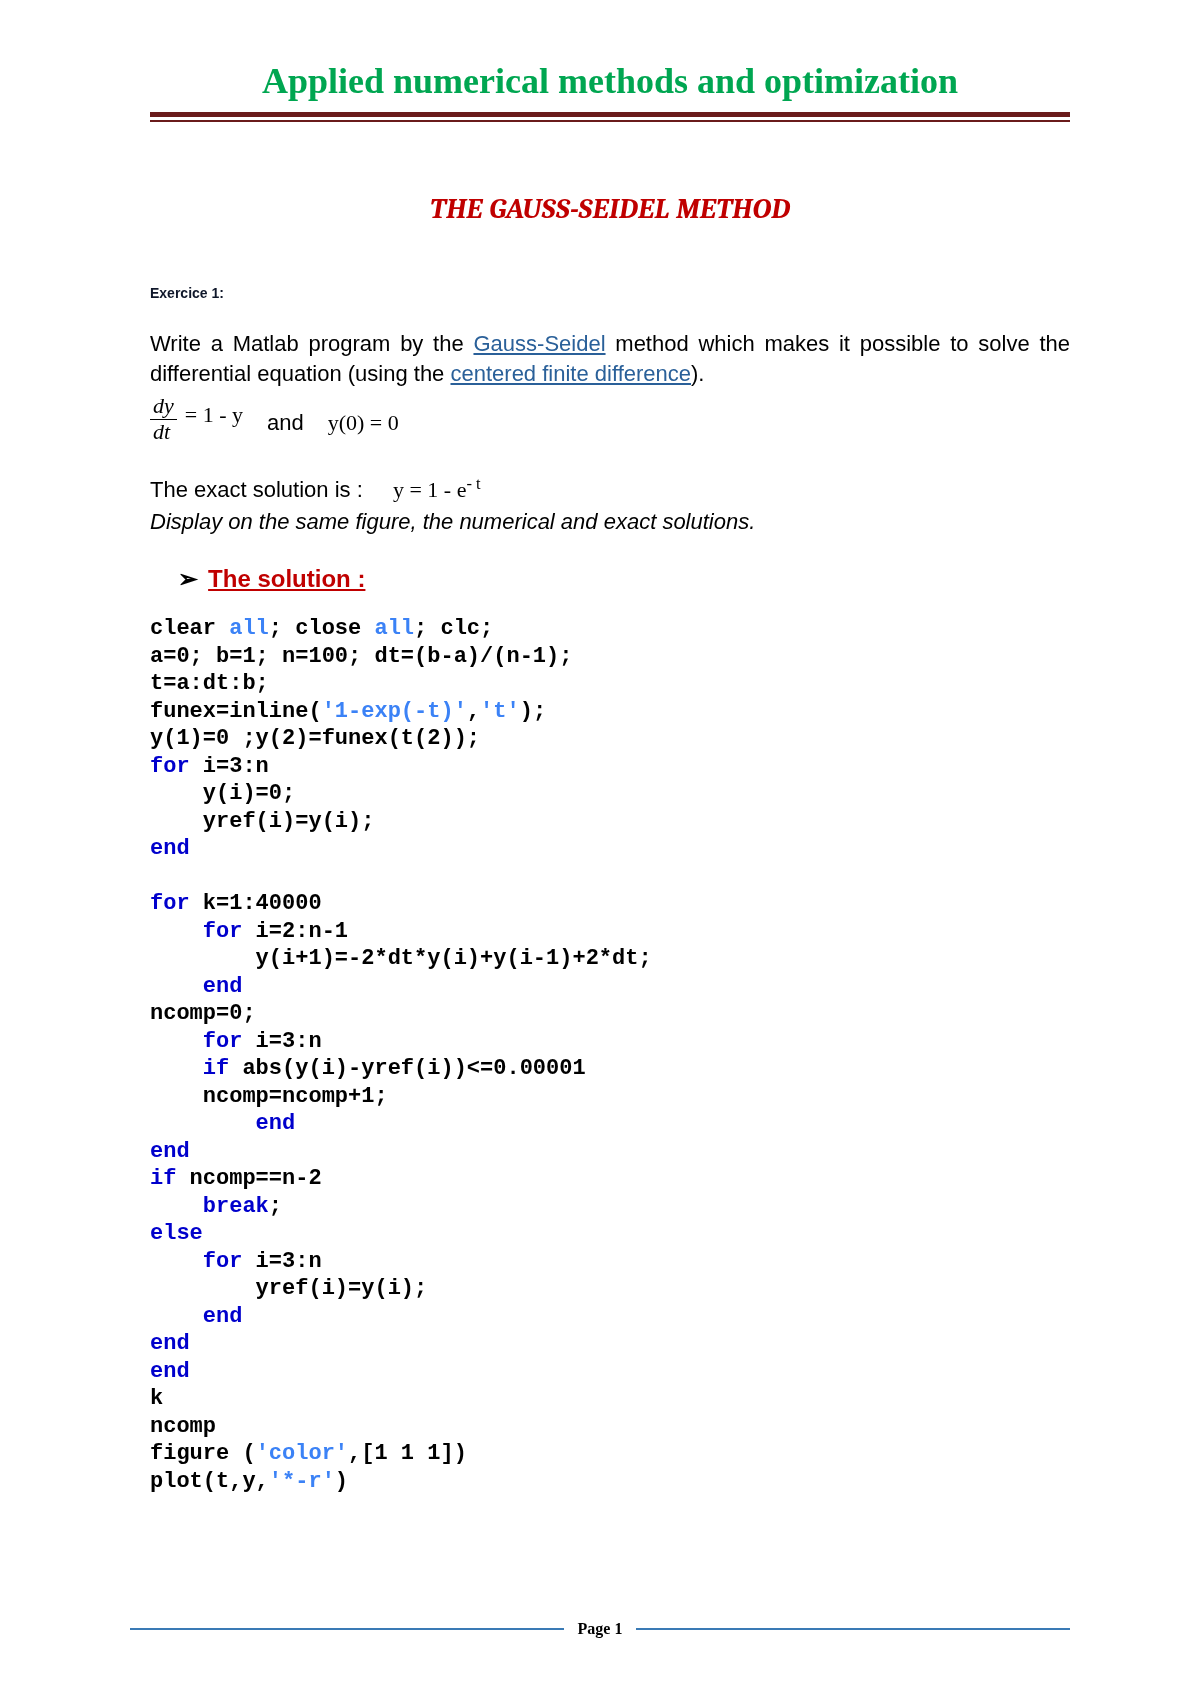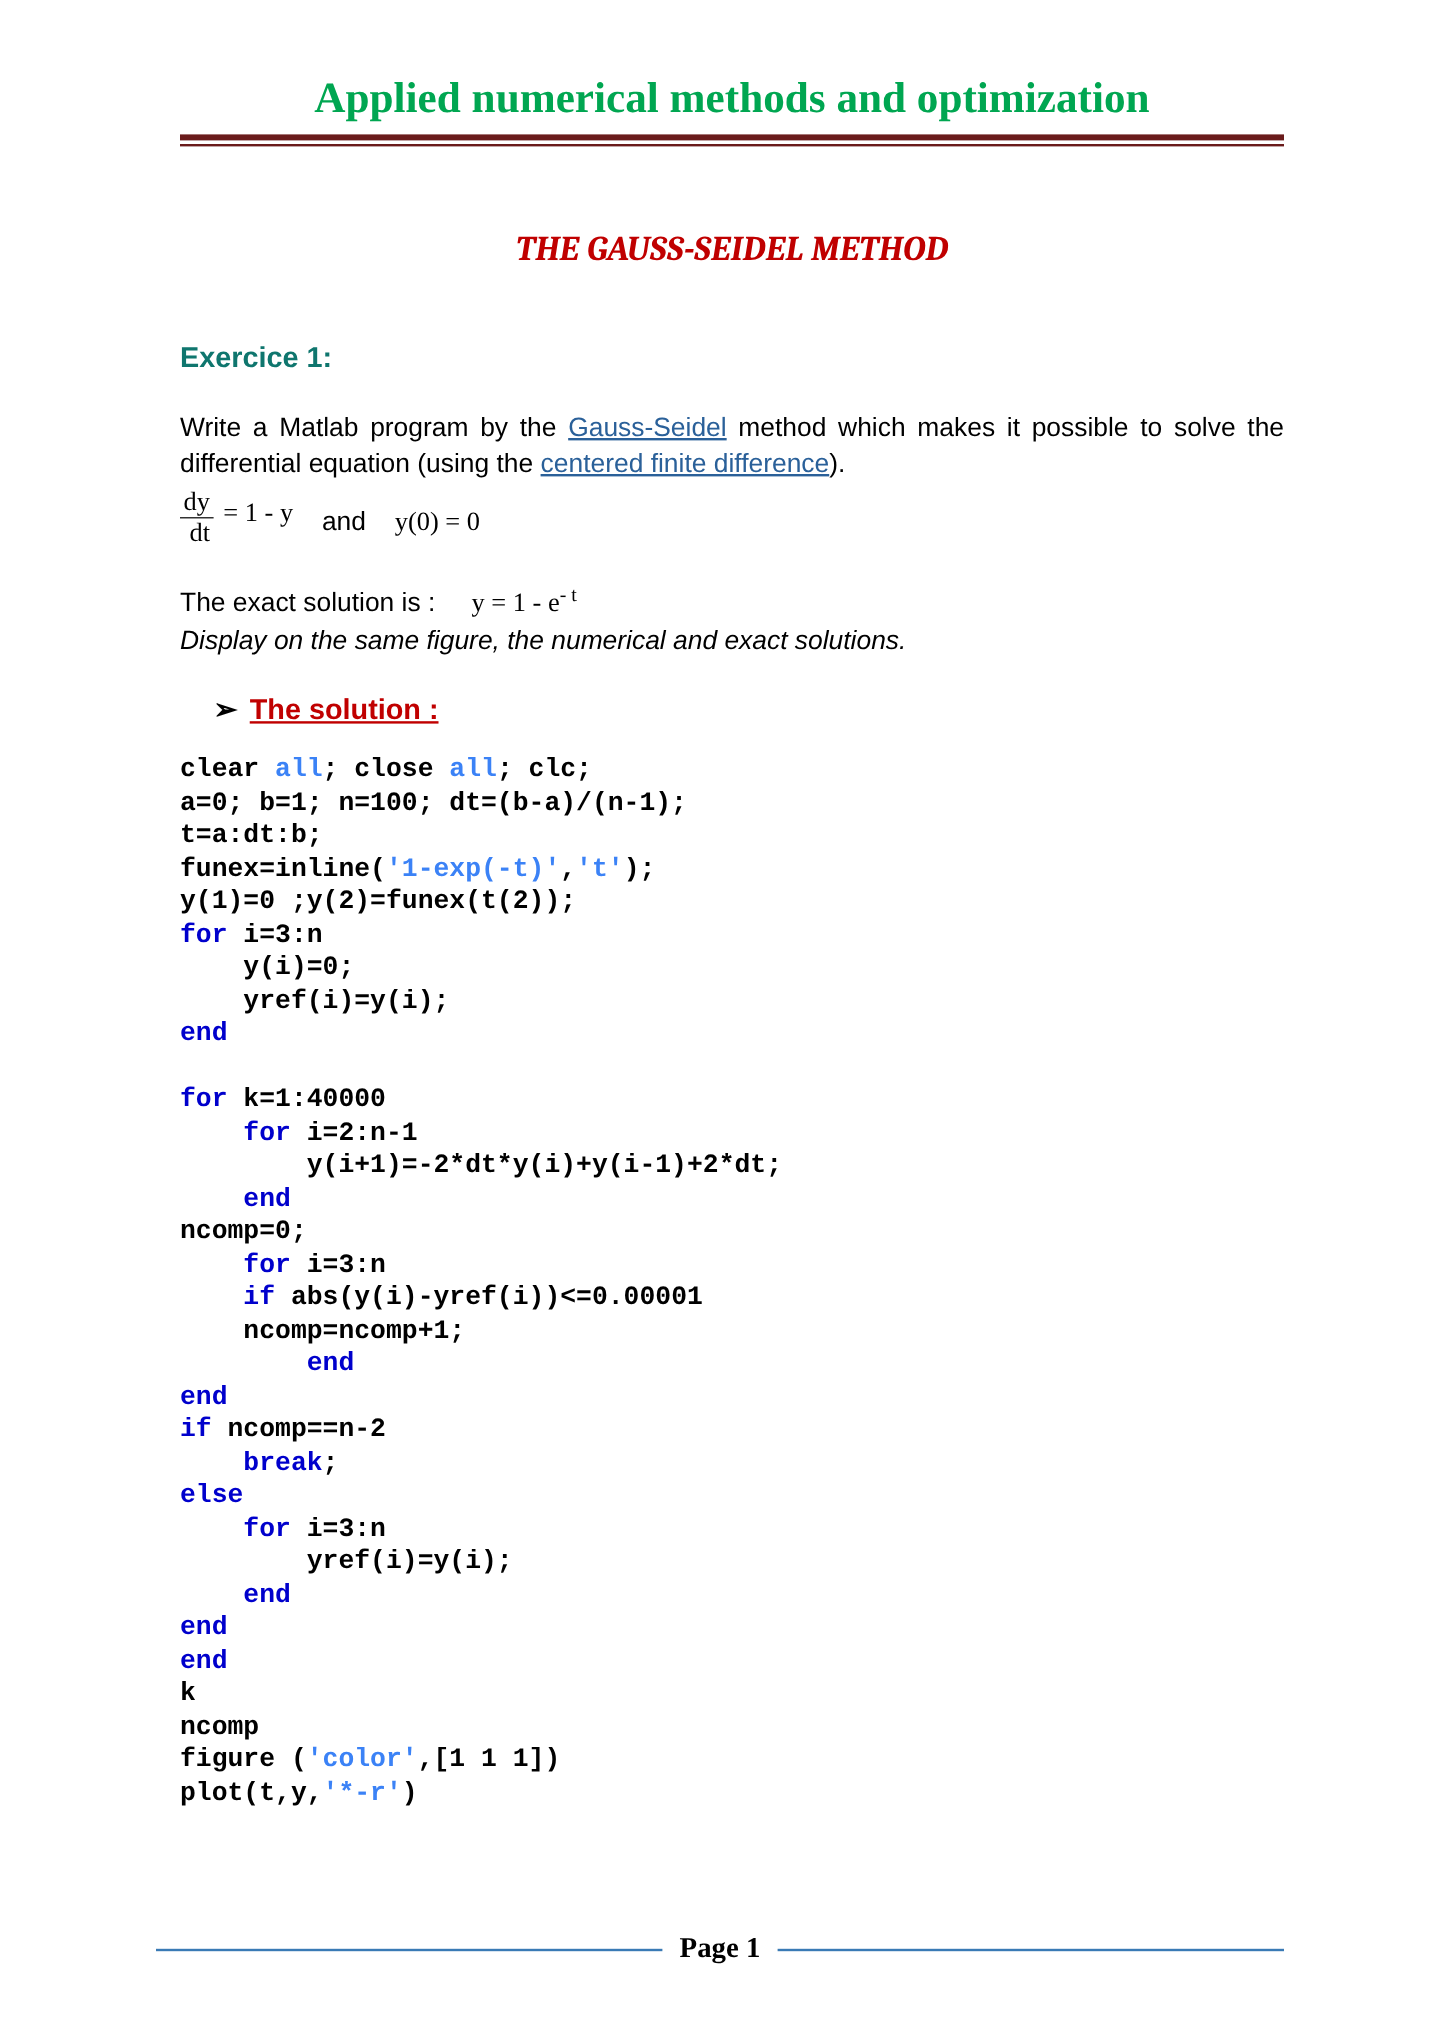--- a/index.html
+++ b/index.html
@@ -32,22 +32,22 @@
     font-family: "Cambria", "Times New Roman", serif;
     font-style: italic;
     font-weight: bold;
     font-size: 29px;
     color: #c00000;
     margin-bottom: 60px;
   }
   .exercise-label {
     font-family: Arial, sans-serif;
     font-weight: bold;
-    font-size: 24px;
-    color: #0f766e;
+    font-size: 14px;
+    color: #0f172a;
     margin-bottom: 28px;
   }
   .description {
     font-family: Arial, sans-serif;
     font-size: 22px;
     color: #000000;
     line-height: 1.35;
     text-align: justify;
     margin-bottom: 6px;
   }
@@ -56,25 +56,26 @@
     display: flex;
     align-items: flex-end;
     gap: 24px;
     margin-bottom: 30px;
     font-family: "Times New Roman", Times, serif;
     font-size: 22px;
   }
   .fraction {
     display: inline-flex;
     flex-direction: column;
-    align-items: flex-end;
+    align-items: flex-start;
     font-family: "Times New Roman", serif;
     font-size: 22px;
     line-height: 1.1;
     vertical-align: middle;
+    font-style: italic;
   }
   .fraction .num { border-bottom: 1px solid #000; padding: 0 3px; }
   .fraction .den { padding: 0 3px; }
   .eq-text {
     font-family: "Times New Roman", serif;
     font-size: 22px;
     padding-bottom: 8px;
   }
   .and-word {
     font-family: Arial, sans-serif;
@@ -135,21 +136,21 @@
     display: flex;
     align-items: center;
     gap: 14px;
   }
   .footer-line {
     flex: 1;
     border-top: 2px solid #3a7ab5;
   }
   .footer-text {
     font-family: "Times New Roman", serif;
-    font-size: 24px;
+    font-size: 16px;
     font-weight: bold;
     color: #000;
   }
 </style>
 </head>
 <body>
 
 <div class="page">
   <div class="header-title">Applied numerical methods and optimization</div>
   <div class="header-rule"></div>

